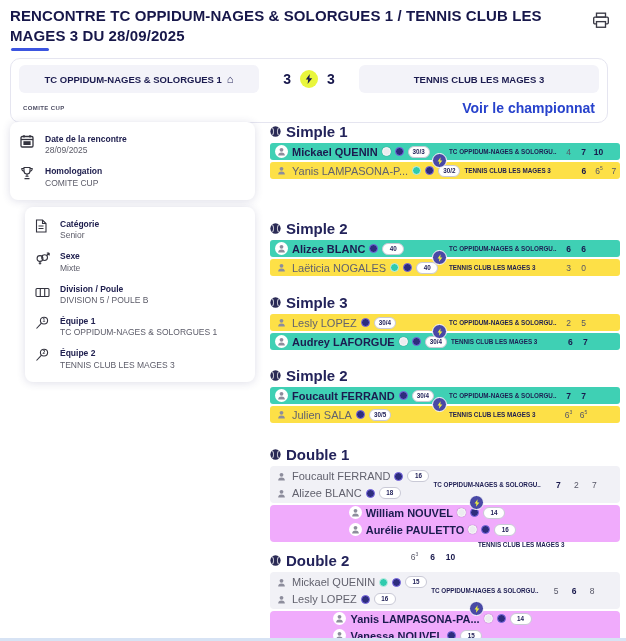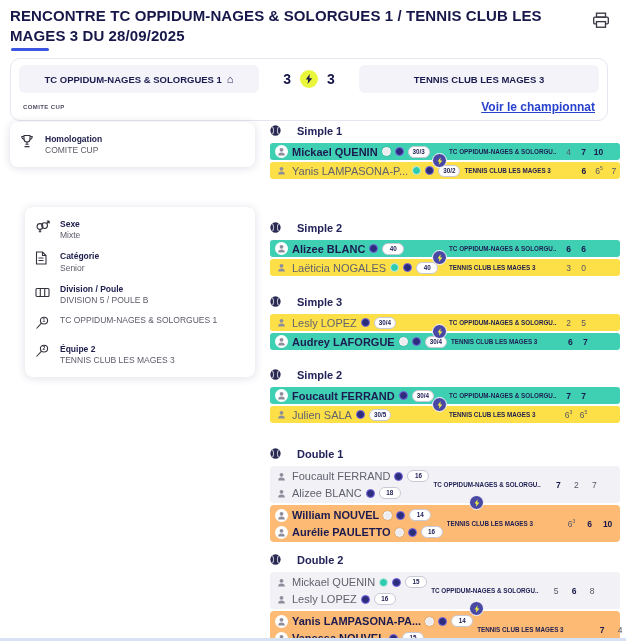--- a/index.html
+++ b/index.html
@@ -16,43 +16,43 @@
   .srow{display:flex;align-items:center;gap:6px;}
   .tbox{flex:1;background:#f3f3f9;border-radius:6px;height:28px;display:flex;align-items:center;
         justify-content:center;gap:5px;font-size:9.5px;font-weight:bold;color:#1b1b4f;}
   .home{font-size:11px;font-weight:normal;color:#2a2a5e;line-height:1;}
   .scenter{width:88px;display:flex;align-items:center;justify-content:center;gap:9px;
            font-size:14px;font-weight:bold;color:#15154a;}
   .boltc{width:18px;height:18px;border-radius:50%;background:#e9f63c;display:flex;
          align-items:center;justify-content:center;}
   .smeta{display:flex;justify-content:space-between;align-items:center;padding:7px 4px 2px;}
   .comp{font-size:6px;font-weight:bold;color:#4c4c62;letter-spacing:.4px;}
-  .link{font-size:12px;font-weight:bold;color:#2742cc;text-decoration:underline;cursor:pointer;}
+  .link{font-size:14px;font-weight:bold;color:#2742cc;cursor:pointer;}
   
   .card{position:absolute;background:#fff;border-radius:8px;box-sizing:border-box;
         box-shadow:0 1px 8px rgba(50,50,110,.16);}
   .card1{left:10px;top:122px;width:245px;padding:11px 10px 2px;}
   .card2{left:25px;top:207px;width:230px;padding:11px 10px 2px;}
   .ditem{display:flex;gap:9px;margin-bottom:9px;}
   .dico{width:16px;flex:none;padding-top:1px;}
   .dlab{font-size:8.5px;font-weight:bold;color:#20204f;line-height:1.45;}
   .dval{font-size:8.5px;color:#5b5b68;line-height:1.3;}
   
   .rcol{position:absolute;left:270px;top:122px;width:350px;height:519px;}
   .match{position:absolute;left:0;width:350px;}
   .m-s1{top:2px}.m-s2{top:99px}.m-s3{top:173px}.m-s4{top:246px}.m-d1{top:325px}.m-d2{top:431px}
-  .mhead{display:flex;align-items:center;gap:16px;font-size:11px;font-weight:bold;color:#23235a;
+  .mhead{display:flex;align-items:center;gap:5px;font-size:15px;font-weight:bold;color:#23235a;
          height:14px;margin-bottom:5px;}
   .mbody{position:relative;}
   .mrow{height:17px;display:flex;align-items:center;gap:4px;padding:0 14px 0 5px;
         border-radius:3px;background:#fde047;margin-bottom:2px;}
   .mrow.win{background:#3fd0b4;}
   .dside{height:37px;display:flex;align-items:center;gap:4px;padding:0 30px 0 5px;
          border-radius:4px;background:#f1f1f6;margin-bottom:2px;}
-  .dside.win{background:#fdba74;}
+  .dside.win{background:#f0abfc;flex-direction:column;}
   .dplayers{flex:1;display:flex;flex-direction:column;justify-content:center;gap:2px;}
   .dline{display:flex;align-items:center;gap:4px;height:15px;}
   .picon{width:13px;height:13px;display:flex;align-items:center;justify-content:center;flex:none;}
   .win .picon{background:#fff;border-radius:50%;}
   .pname{font-size:11px;color:#62626e;white-space:nowrap;}
   .win .pname{font-weight:bold;color:#1b1b4f;}
   .badge{width:9px;height:9px;border-radius:50%;flex:none;box-sizing:border-box;}
   .b-navy{background:#2d2d7d;border:1.5px solid #7a68e6;}
   .b-teal{background:#2fcbae;border:1.5px solid #c6efe6;}
   .b-white{background:#ececf0;border:1.5px solid #fdfdfd;box-shadow:0 0 1px rgba(40,40,60,.45);}
@@ -109,83 +109,98 @@
   </div>
   <div class="smeta">
     <span class="comp">COMITE CUP</span>
     <a class="link">Voir le championnat</a>
   </div>
 </div>
 
 <div class="card card1">
   <div class="ditem">
     <span class="dico">
+      <svg width="14" height="14" viewBox="0 0 14 14">
+          <rect x="1" y="2.5" width="12" height="10.5" rx="1.2" fill="none" stroke="#33333e" stroke-width="1.3"></rect>
+          <path d="M1 5.5 h12" stroke="#33333e" stroke-width="1.3"></path>
+          <path d="M4 1 v2.5 M10 1 v2.5" stroke="#33333e" stroke-width="1.3"></path>
+          <rect x="3.4" y="7.2" width="7.2" height="3.8" fill="#33333e"></rect>
+        </svg>
+    </span>
+    <span>
+      <div class="dlab">Date de la rencontre</div>
+      <div class="dval">28/09/2025</div>
+    </span>
+  </div>
+  <div class="ditem">
+    <span class="dico">
       <svg width="14" height="14" viewBox="0 0 14 14" fill="none" stroke="#33333e" stroke-width="1.1">
           <path d="M4 1.5 h6 v3.5 a3 3 0 0 1 -6 0 z"></path>
           <path d="M4 2.5 H1.8 a2.3 2.3 0 0 0 2.4 2.6 M10 2.5 h2.2 a2.3 2.3 0 0 1 -2.4 2.6"></path>
           <path d="M7 8 v2.2"></path>
           <path d="M4.5 12.6 h5 M5.4 10.2 h3.2"></path>
         </svg>
     </span>
     <span>
       <div class="dlab">Homologation</div>
       <div class="dval">COMITE CUP</div>
     </span>
   </div>
 </div>
 
 <div class="card card2">
   <div class="ditem">
     <span class="dico">
+      <svg width="12" height="14" viewBox="0 0 12 14" fill="none" stroke="#33333e" stroke-width="1.1">
+          <path d="M1.5 1 h6 l3.5 3.5 v8.5 h-9.5 z"></path>
+          <path d="M7.5 1 v3.5 h3.5"></path>
+          <path d="M3.5 7 h5 M3.5 9.5 h5"></path>
+        </svg>
+    </span>
+    <span>
+      <div class="dlab">Catégorie</div>
+      <div class="dval">Senior</div>
+    </span>
+  </div>
+  <div class="ditem">
+    <span class="dico">
       <svg width="15" height="13" viewBox="0 0 15 13" fill="none" stroke="#33333e" stroke-width="1.1">
           <circle cx="5" cy="6.5" r="2.9"></circle>
           <circle cx="9.6" cy="5.6" r="2.9"></circle>
           <path d="M11.7 3.5 L14.2 1 M14.2 1 h-2.4 M14.2 1 v2.4"></path>
           <path d="M5 9.4 v3 M3.7 11.2 h2.6"></path>
         </svg>
     </span>
     <span>
       <div class="dlab">Sexe</div>
       <div class="dval">Mixte</div>
     </span>
   </div>
   <div class="ditem">
     <span class="dico">
-      <svg width="12" height="14" viewBox="0 0 12 14" fill="none" stroke="#33333e" stroke-width="1.1">
-          <path d="M1.5 1 h6 l3.5 3.5 v8.5 h-9.5 z"></path>
-          <path d="M7.5 1 v3.5 h3.5"></path>
-          <path d="M3.5 7 h5 M3.5 9.5 h5"></path>
-        </svg>
-    </span>
-    <span>
-      <div class="dlab">Catégorie</div>
-      <div class="dval">Senior</div>
-    </span>
-  </div>
-  <div class="ditem">
-    <span class="dico">
       <svg width="15" height="11" viewBox="0 0 15 11" fill="none" stroke="#33333e" stroke-width="1.1">
           <rect x="1" y="1.5" width="13" height="8" rx="1"></rect>
           <path d="M5.3 1.5 v8 M9.7 1.5 v8"></path>
         </svg>
     </span>
     <span>
       <div class="dlab">Division / Poule</div>
       <div class="dval">DIVISION 5 / POULE B</div>
     </span>
   </div>
   <div class="ditem">
     <span class="dico">
       <svg width="14" height="14" viewBox="0 0 14 14" fill="none" stroke="#33333e" stroke-width="1.1">
           <ellipse cx="9" cy="4.6" rx="3.6" ry="3.4"></ellipse>
           <path d="M6.3 7.3 L1.5 12.5"></path>
           <text x="9" y="6.4" font-size="5" text-anchor="middle" fill="#33333e" stroke="none" font-weight="bold">1</text>
         </svg>
     </span>
     <span>
+      <div class="dlab">Équipe 1</div>
       <div class="dval">TC OPPIDUM-NAGES &amp; SOLORGUES 1</div>
     </span>
   </div>
   <div class="ditem">
     <span class="dico">
       <svg width="14" height="14" viewBox="0 0 14 14" fill="none" stroke="#33333e" stroke-width="1.1">
           <ellipse cx="9" cy="4.6" rx="3.6" ry="3.4"></ellipse>
           <path d="M6.3 7.3 L1.5 12.5"></path>
           <text x="9" y="6.4" font-size="5" text-anchor="middle" fill="#33333e" stroke="none" font-weight="bold">2</text>
         </svg>

